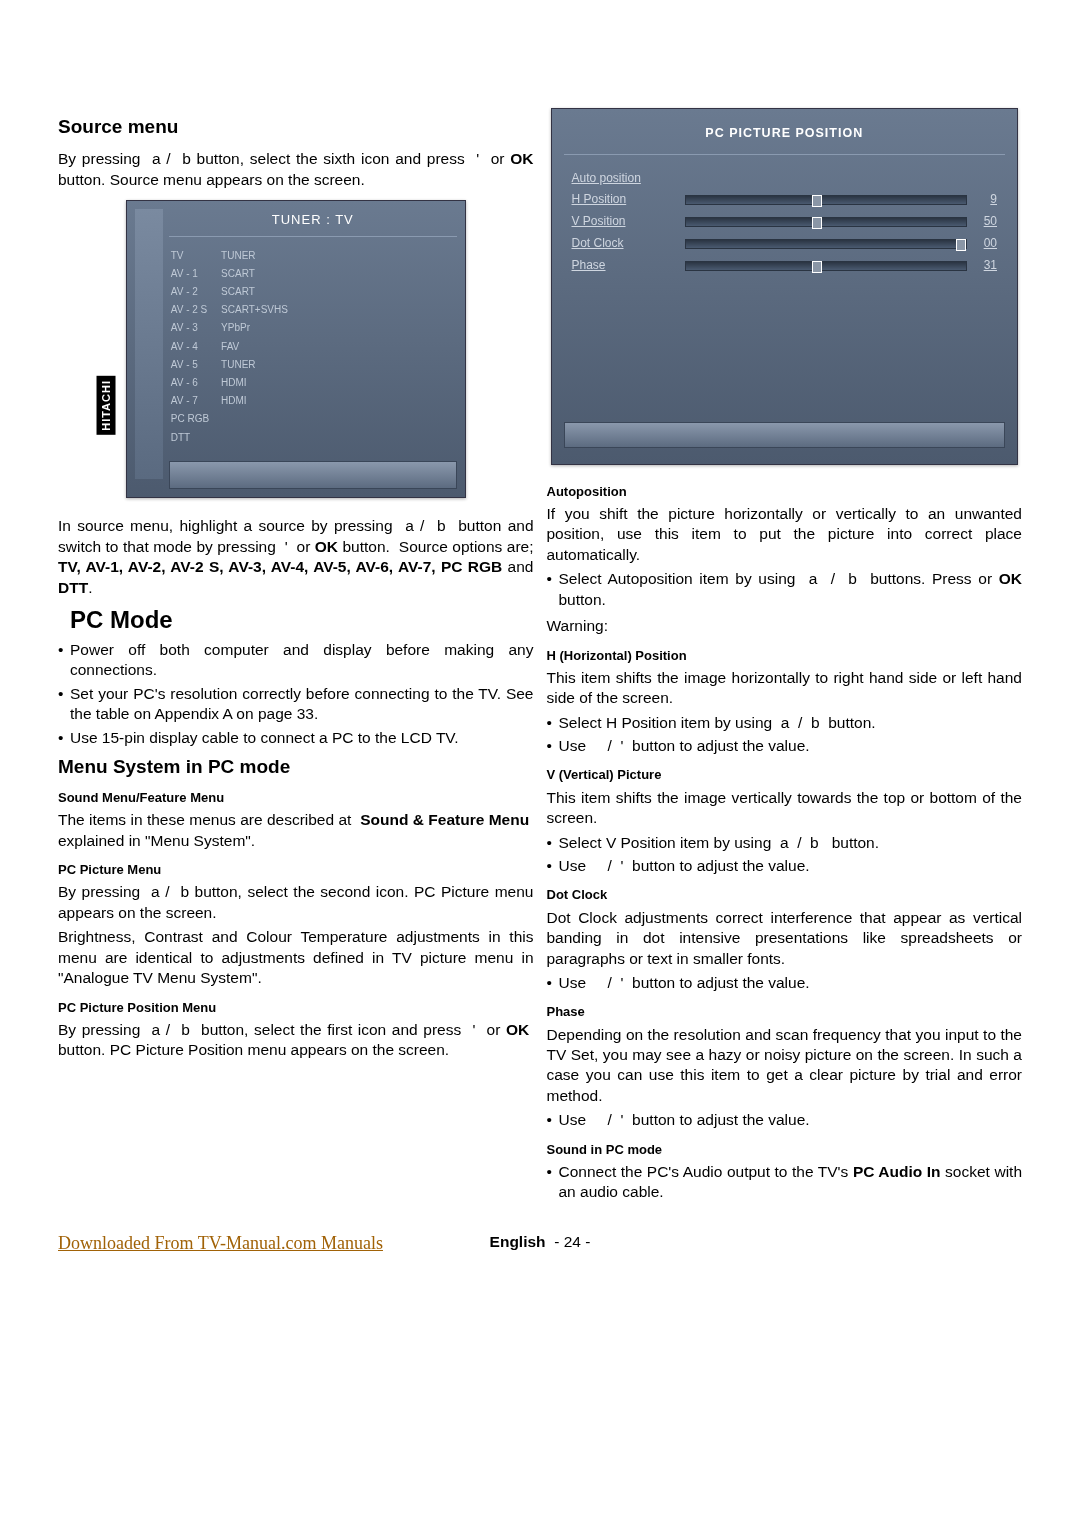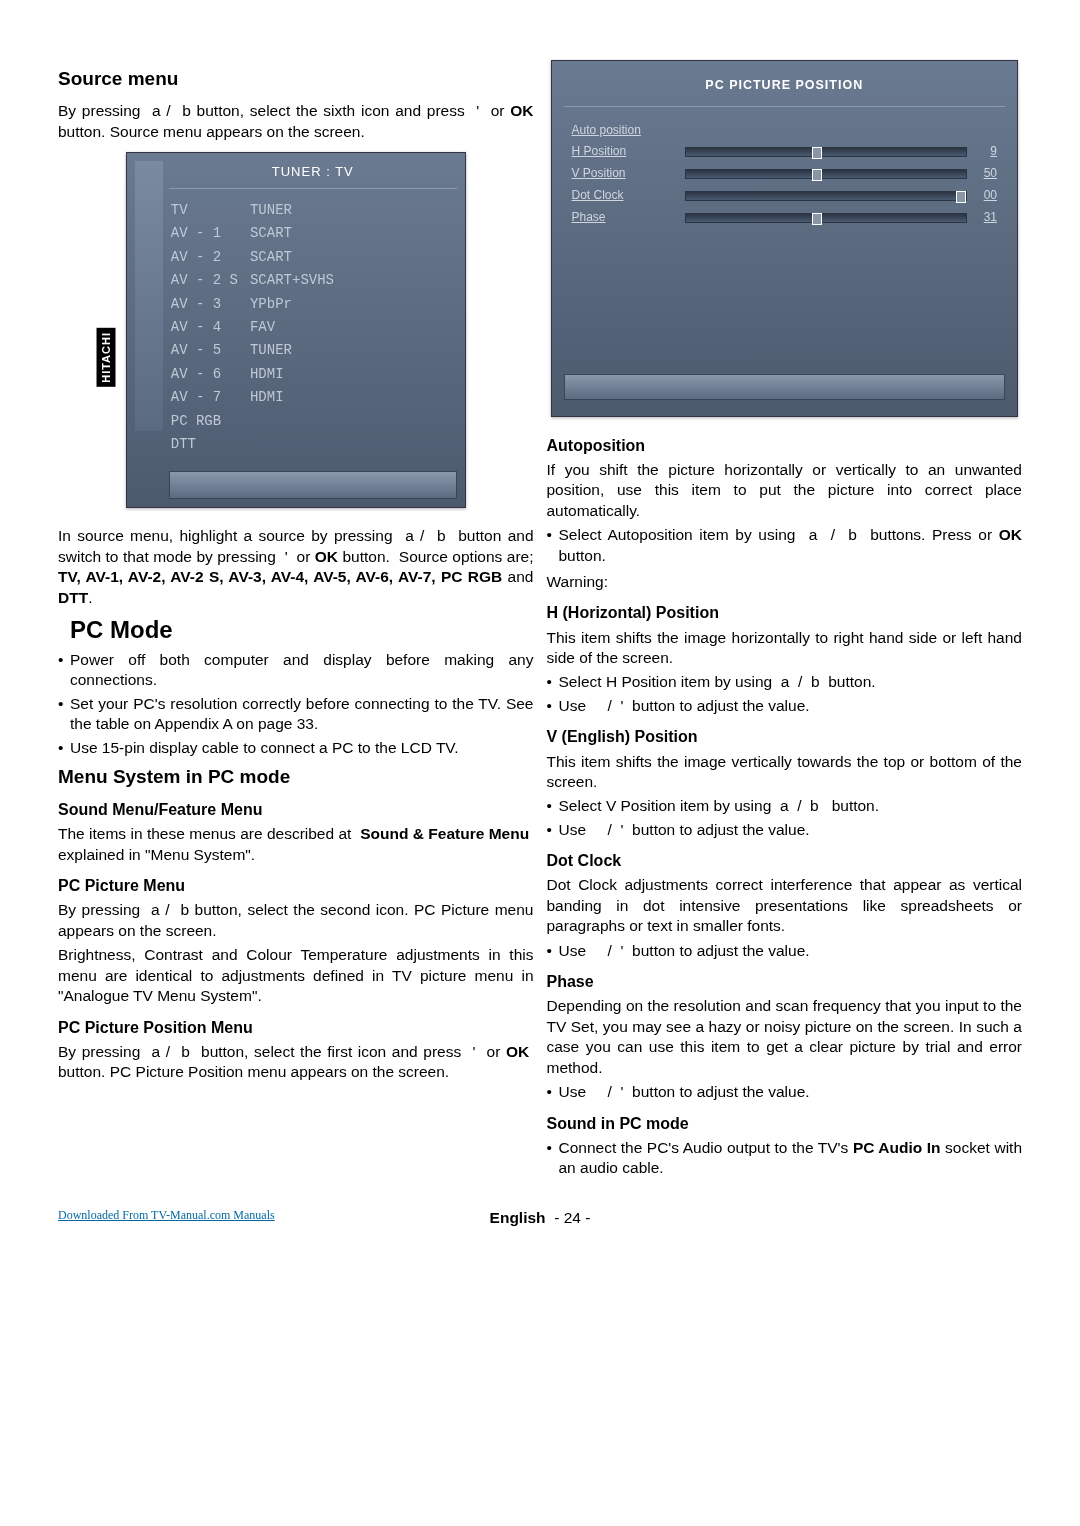--- a/index.html
+++ b/index.html
@@ -5,60 +5,60 @@
   * { margin: 0; padding: 0; box-sizing: border-box; }
   body {
     font-family: Arial, Helvetica, sans-serif;
     font-size: 15.5px;
     color: #000;
     background: #fff;
     width: 1080px;
     padding: 60px 58px 20px 58px;
     line-height: 1.32;
   }
-  .cols { display: flex; gap: 13px; }
+  .cols { display: flex; gap: 13px; margin-top: 48px; }
   .col { flex: 1; }
   h2.sec { font-size: 19px; font-weight: bold; margin: 6px 0 10px; }
   h2.big { font-size: 24px; font-weight: bold; margin: 6px 0 4px 12px; }
-  h3.sub { font-size: 16px; font-weight: bold; margin: 10px 0 4px; }
+  h3.sub { font-size: 13px; font-weight: bold; margin: 10px 0 4px; }
   p { margin: 4px 0; text-align: justify; }
   .bullet { display: flex; margin: 3px 0; text-align: justify; }
   .bullet .dot { width: 12px; flex-shrink: 0; }
   .bullet .txt { flex: 1; }
   .warn { display: flex; margin: 6px 0; }
   .warn .lbl { flex-shrink: 0; margin-right: 8px; }
   .warn .txt { flex: 1; text-align: justify; }
   .sym { font-family: Arial; }
   b { font-weight: bold; }
 
   
   .osd1 { width: 340px; margin: 10px auto 18px; background: linear-gradient(#6a7a90,#4c5a6e); border: 1px solid #334; box-shadow: 0 1px 3px rgba(0,0,0,.3); color: #cfd6e0; position: relative; padding: 8px; }
   .osd1 .logo { position: absolute; left: -30px; top: 175px; writing-mode: vertical-rl; transform: rotate(180deg); font-weight: bold; font-size: 11px; letter-spacing: 1px; color: #fff; background: #000; padding: 4px 2px; }
   .osd1 .left { width: 28px; float: left; height: 270px; background: linear-gradient(#7a8aa0,#5a6a80); }
   .osd1 .main { margin-left: 34px; }
   .osd1 .title { text-align: center; font-size: 13px; color: #fff; letter-spacing: 1px; margin: 2px 0 8px; }
   .osd1 .body { border-top: 1px solid #8a9ab0; padding: 8px 0 6px; }
-  .osd1 table { font-size: 14px; color: #bfc9d6; font-family: Liberation Mono, monospace; }
+  .osd1 table { font-size: 10px; color: #bfc9d6; }
   .osd1 table td { padding: 1.5px 10px 1.5px 0; white-space: nowrap; }
   .osd1 .foot { height: 28px; background: linear-gradient(#8a98ac,#5c6b80); margin-top: 8px; border: 1px solid #3a4658; }
 
   
   .osd2 { background: linear-gradient(#6a7a90,#4c5a6e); border: 1px solid #334; box-shadow: 0 1px 3px rgba(0,0,0,.3); color: #cfd6e0; padding: 16px 12px; margin: 0 4px 18px; }
   .osd2 .title { text-align: center; font-size: 12.5px; font-weight: bold; color: #fff; letter-spacing: 1px; margin-bottom: 12px; }
   .osd2 .panel { border-top: 1px solid #8a9ab0; padding: 10px 8px 4px; }
   .osd2 .row { display: flex; align-items: center; margin: 6px 0; font-size: 12px; text-decoration: underline; }
   .osd2 .lab { flex: 0 0 105px; }
   .osd2 .bar { flex: 1; height: 10px; margin: 0 8px; background: linear-gradient(#2a3442,#4a5a70); border: 1px solid #2a3442; position: relative; }
   .osd2 .bar .thumb { position: absolute; top: -1px; width: 10px; height: 12px; background: #8a96a6; border: 1px solid #fff; }
   .osd2 .val { width: 22px; text-align: right; }
   .osd2 .spacer { height: 130px; }
   .osd2 .foot { height: 26px; background: linear-gradient(#8a98ac,#5c6b80); margin-top: 8px; border: 1px solid #3a4658; }
 
   .footer { text-align: center; margin-top: 26px; position: relative; }
-  .footer .dl { position: absolute; left: 0; color: #0369a1; text-decoration: underline; font-family: "Times New Roman", serif; font-size: 12px; }
+  .footer .dl { position: absolute; left: 0; color: #a16207; text-decoration: underline; font-family: "Times New Roman", serif; font-size: 18px; }
 </style>
 </head>
 <body>
 
 <div class="cols">
 
   <div class="col">
 
     <h2 class="sec">Source menu</h2>
     <p>By pressing &nbsp;<span class="sym">a</span> / &nbsp;<span class="sym">b</span> button, select the sixth icon and press &nbsp;' &nbsp;or <b>OK</b> button. Source menu appears on the screen.</p>
@@ -208,21 +208,21 @@
     <p>This item shifts the image horizontally to right hand side or left hand side of the screen.</p>
     <div class="bullet">
         <div class="dot">•</div>
         <div class="txt">Select H Position item by using &nbsp;<span class="sym">a</span>&nbsp; / &nbsp;<span class="sym">b</span>&nbsp; button.</div>
       </div>
     <div class="bullet">
         <div class="dot">•</div>
         <div class="txt">Use &nbsp;&nbsp;&nbsp; / &nbsp;'&nbsp; button to adjust the value.</div>
       </div>
 
-    <h3 class="sub">V (English) Position</h3>
+    <h3 class="sub">V (Vertical) Picture</h3>
     <p>This item shifts the image vertically towards the top or bottom of the screen.</p>
     <div class="bullet">
         <div class="dot">•</div>
         <div class="txt">Select V Position item by using &nbsp;<span class="sym">a</span>&nbsp; / &nbsp;<span class="sym">b</span>&nbsp;&nbsp; button.</div>
       </div>
     <div class="bullet">
         <div class="dot">•</div>
         <div class="txt">Use &nbsp;&nbsp;&nbsp; / &nbsp;'&nbsp; button to adjust the value.</div>
       </div>
 

